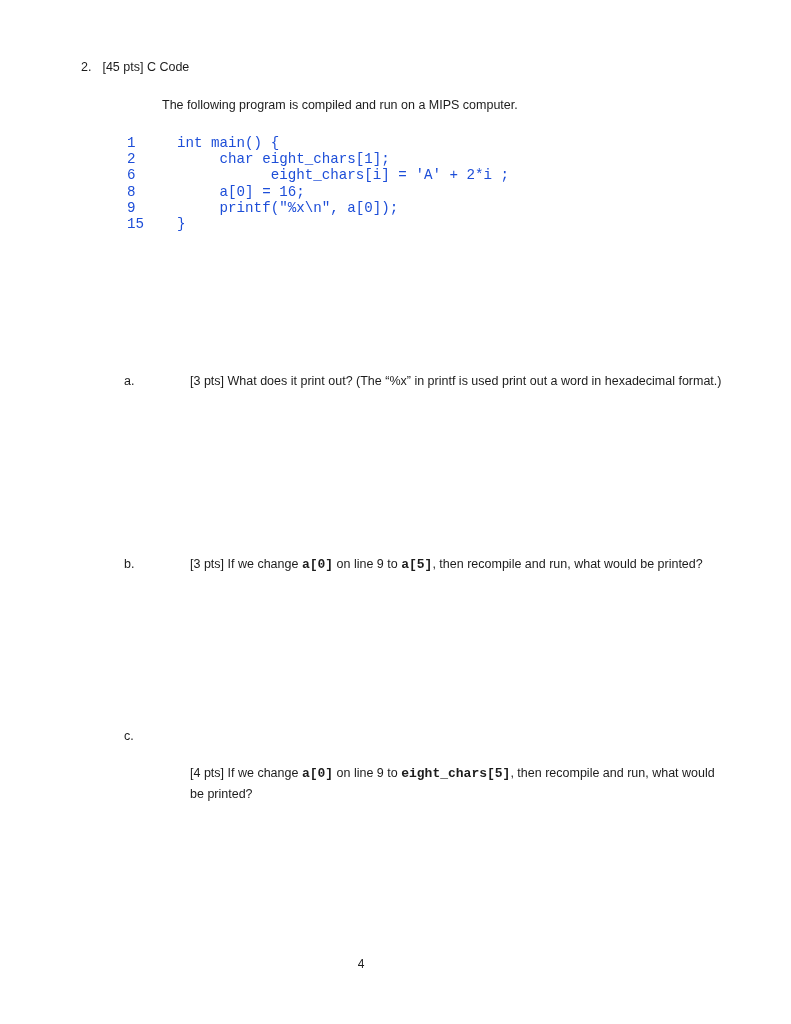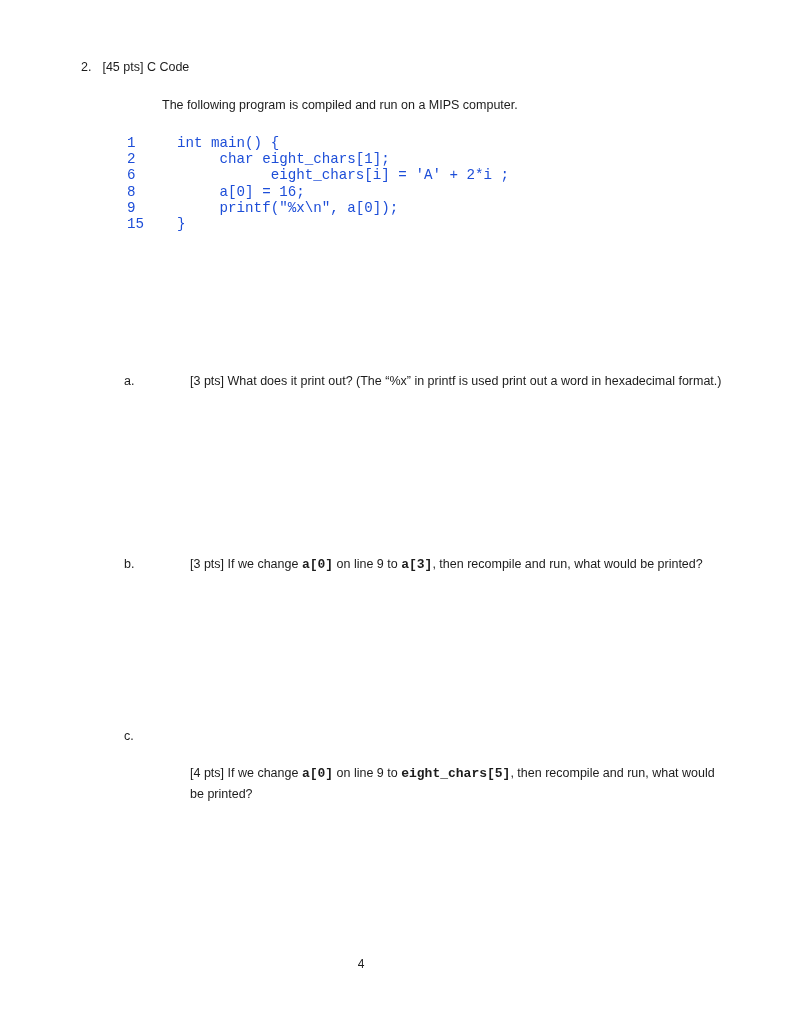--- a/index.html
+++ b/index.html
@@ -105,21 +105,21 @@
       <div class="code-line"><span class="ln">15</span><span>}</span></div>
     </div>
 
   <div class="question q-a">
     <span class="q-letter">a.</span>
     <span class="q-text"><span>[3 pts] What does it print out? (The “%x” in printf is used print out a word in hexadecimal format.)</span></span>
   </div>
 
   <div class="question q-b">
     <span class="q-letter">b.</span>
-    <span class="q-text"><span>[3 pts] If we change </span><span class="mono-inline">a[0]</span><span> on line 9 to </span><span class="mono-inline">a[3]</span><span>, then recompile and run, what would be printed?</span></span>
+    <span class="q-text"><span>[3 pts] If we change </span><span class="mono-inline">a[0]</span><span> on line 9 to </span><span class="mono-inline">a[5]</span><span>, then recompile and run, what would be printed?</span></span>
   </div>
 
   <div class="question q-c">
     <span class="q-letter">c.</span>
     <span class="q-text wrap"><span>[4 pts] If we change </span><span class="mono-inline">a[0]</span><span> on line 9 to </span><span class="mono-inline">eight_chars[5]</span><span>, then recompile and run, what would</span><br><span>be printed?</span></span>
   </div>
 
   <div class="page-number">4</div>
 
 </div>

